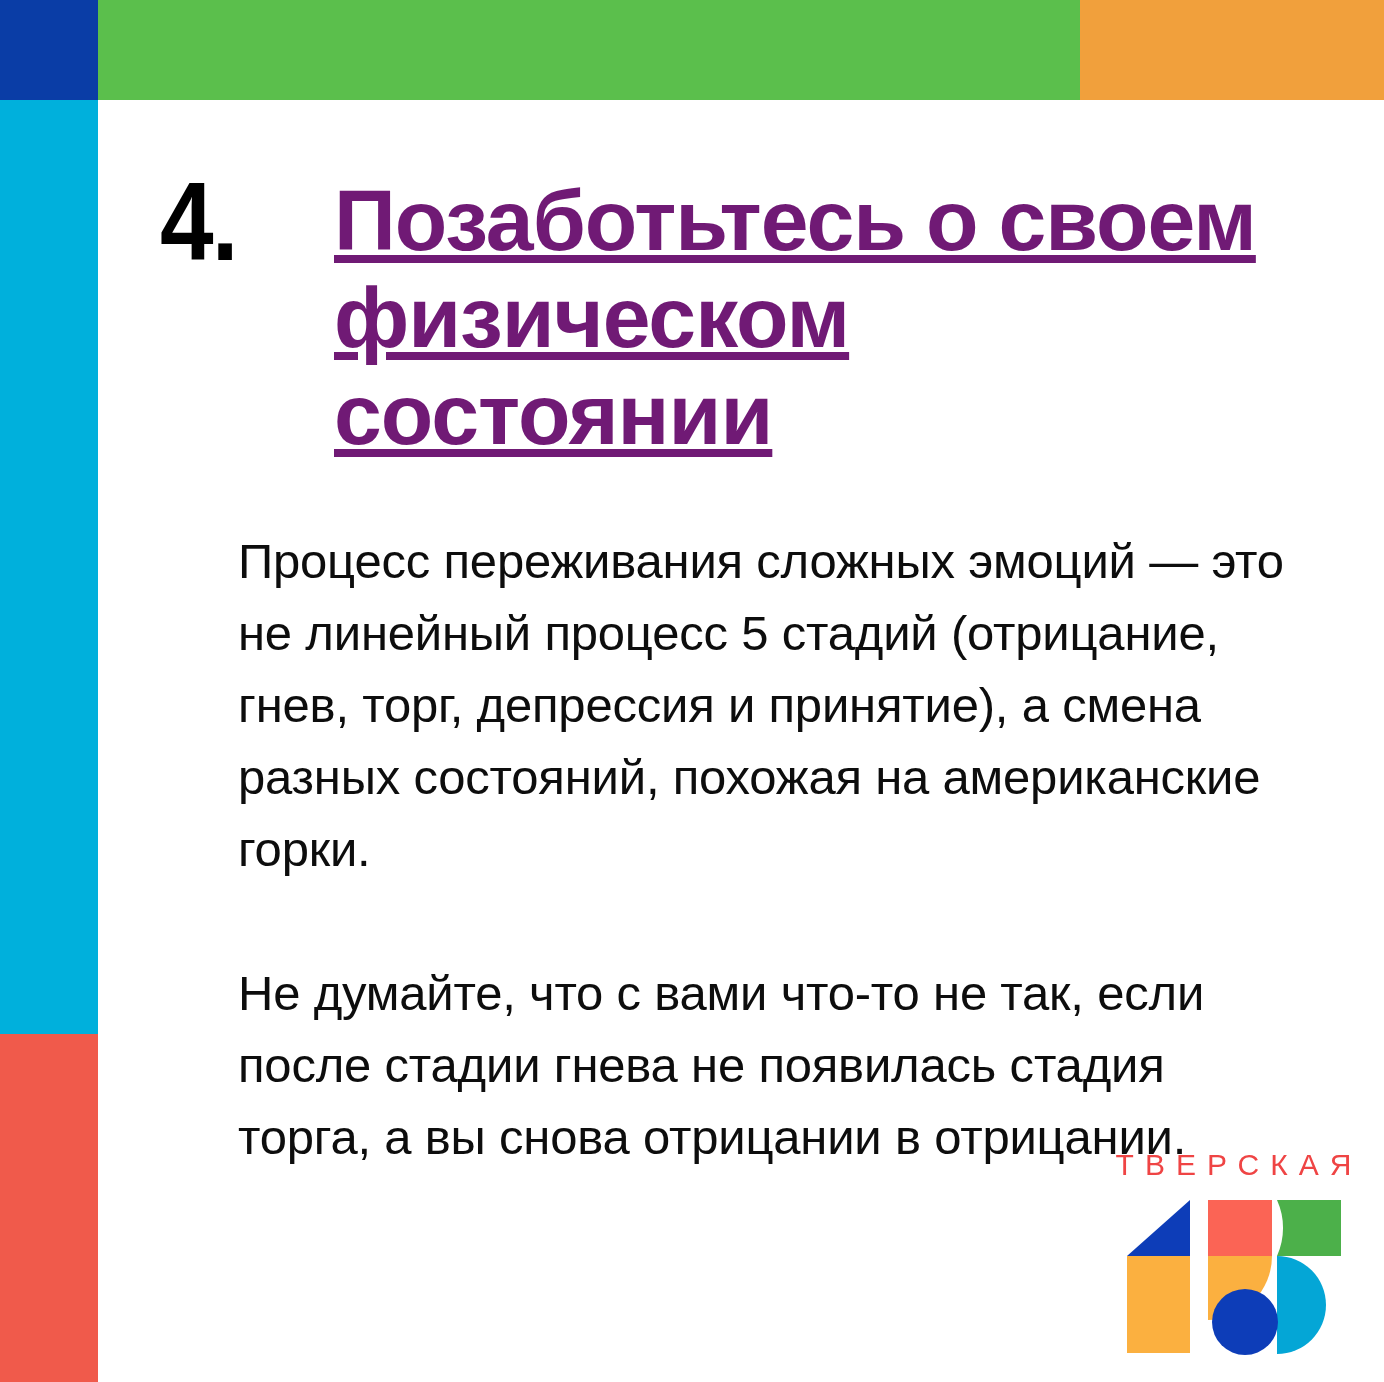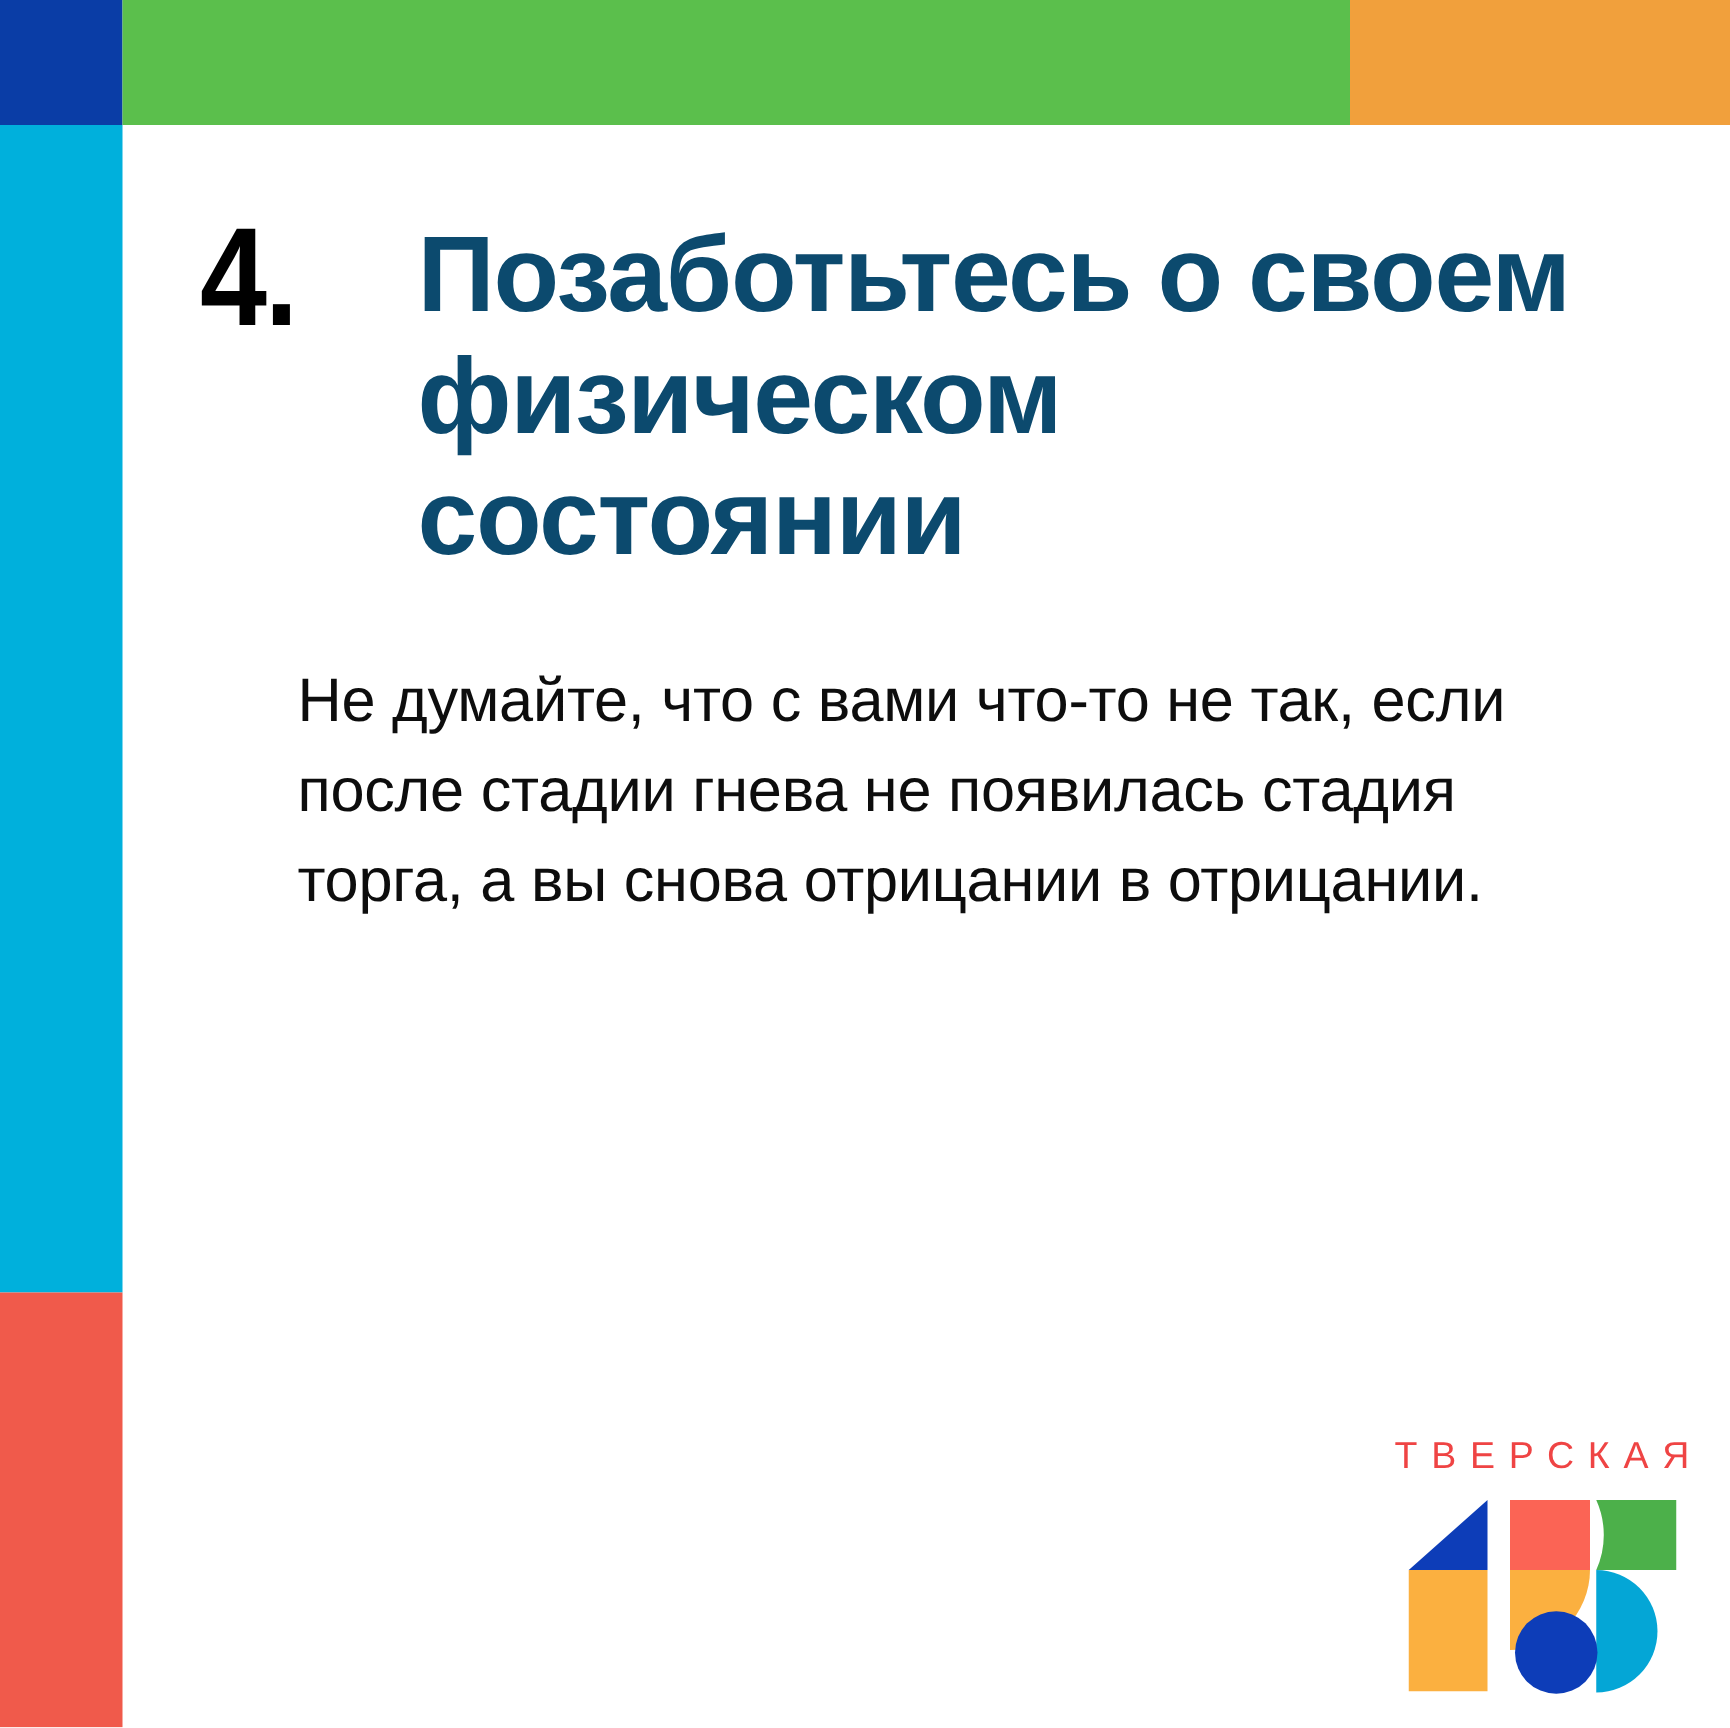--- a/index.html
+++ b/index.html
@@ -46,25 +46,26 @@
     width: 180px;
     transform: scaleX(0.86);
     transform-origin: left top;
   }
   #heading-title {
     font-family: "Liberation Sans Narrow", "Liberation Sans", sans-serif;
     font-weight: 700;
     font-size: 86px;
     line-height: 97px;
     letter-spacing: -1.0px;
-    color: #0c4a6e;
+    color: #701a75;
     flex: 1 1 auto;
     margin-left: -6px;
     max-width: 930px;
     word-spacing: -2px;
+    text-decoration: underline;
   }
 
   
   #body-copy {
     position: absolute;
     left: 238px;
     top: 525px;
     width: 1060px;
     color: #111111;
   }
@@ -113,20 +114,21 @@
   <div class="band" id="band-top-orange"></div>
   <div class="band" id="band-left-cyan"></div>
   <div class="band" id="band-left-red"></div>
 
   <div id="heading-block">
     <div id="heading-number">4.</div>
     <div id="heading-title">Позаботьтесь о своем физическом состоянии</div>
   </div>
 
   <div id="body-copy">
+    <p class="paragraph">Процесс переживания сложных эмоций — это не линейный процесс 5 стадий (отрицание, гнев, торг, депрессия и принятие), а смена разных состояний, похожая на американские горки.</p>
     <p class="paragraph">Не думайте, что с вами что-то не так, если после стадии гнева не появилась стадия торга, а вы снова отрицании в отрицании.</p>
   </div>
 
   <div id="logo">
     <div id="logo-wordmark">ТВЕРСКАЯ</div>
     <svg id="logo-mark" viewBox="0 0 258 160">
 
       <polygon points="22,60 85,60 85,4 22,60" fill="#0D3DB8"></polygon>
 
       <rect x="22" y="60" width="63" height="97" fill="#FBB040"></rect>

